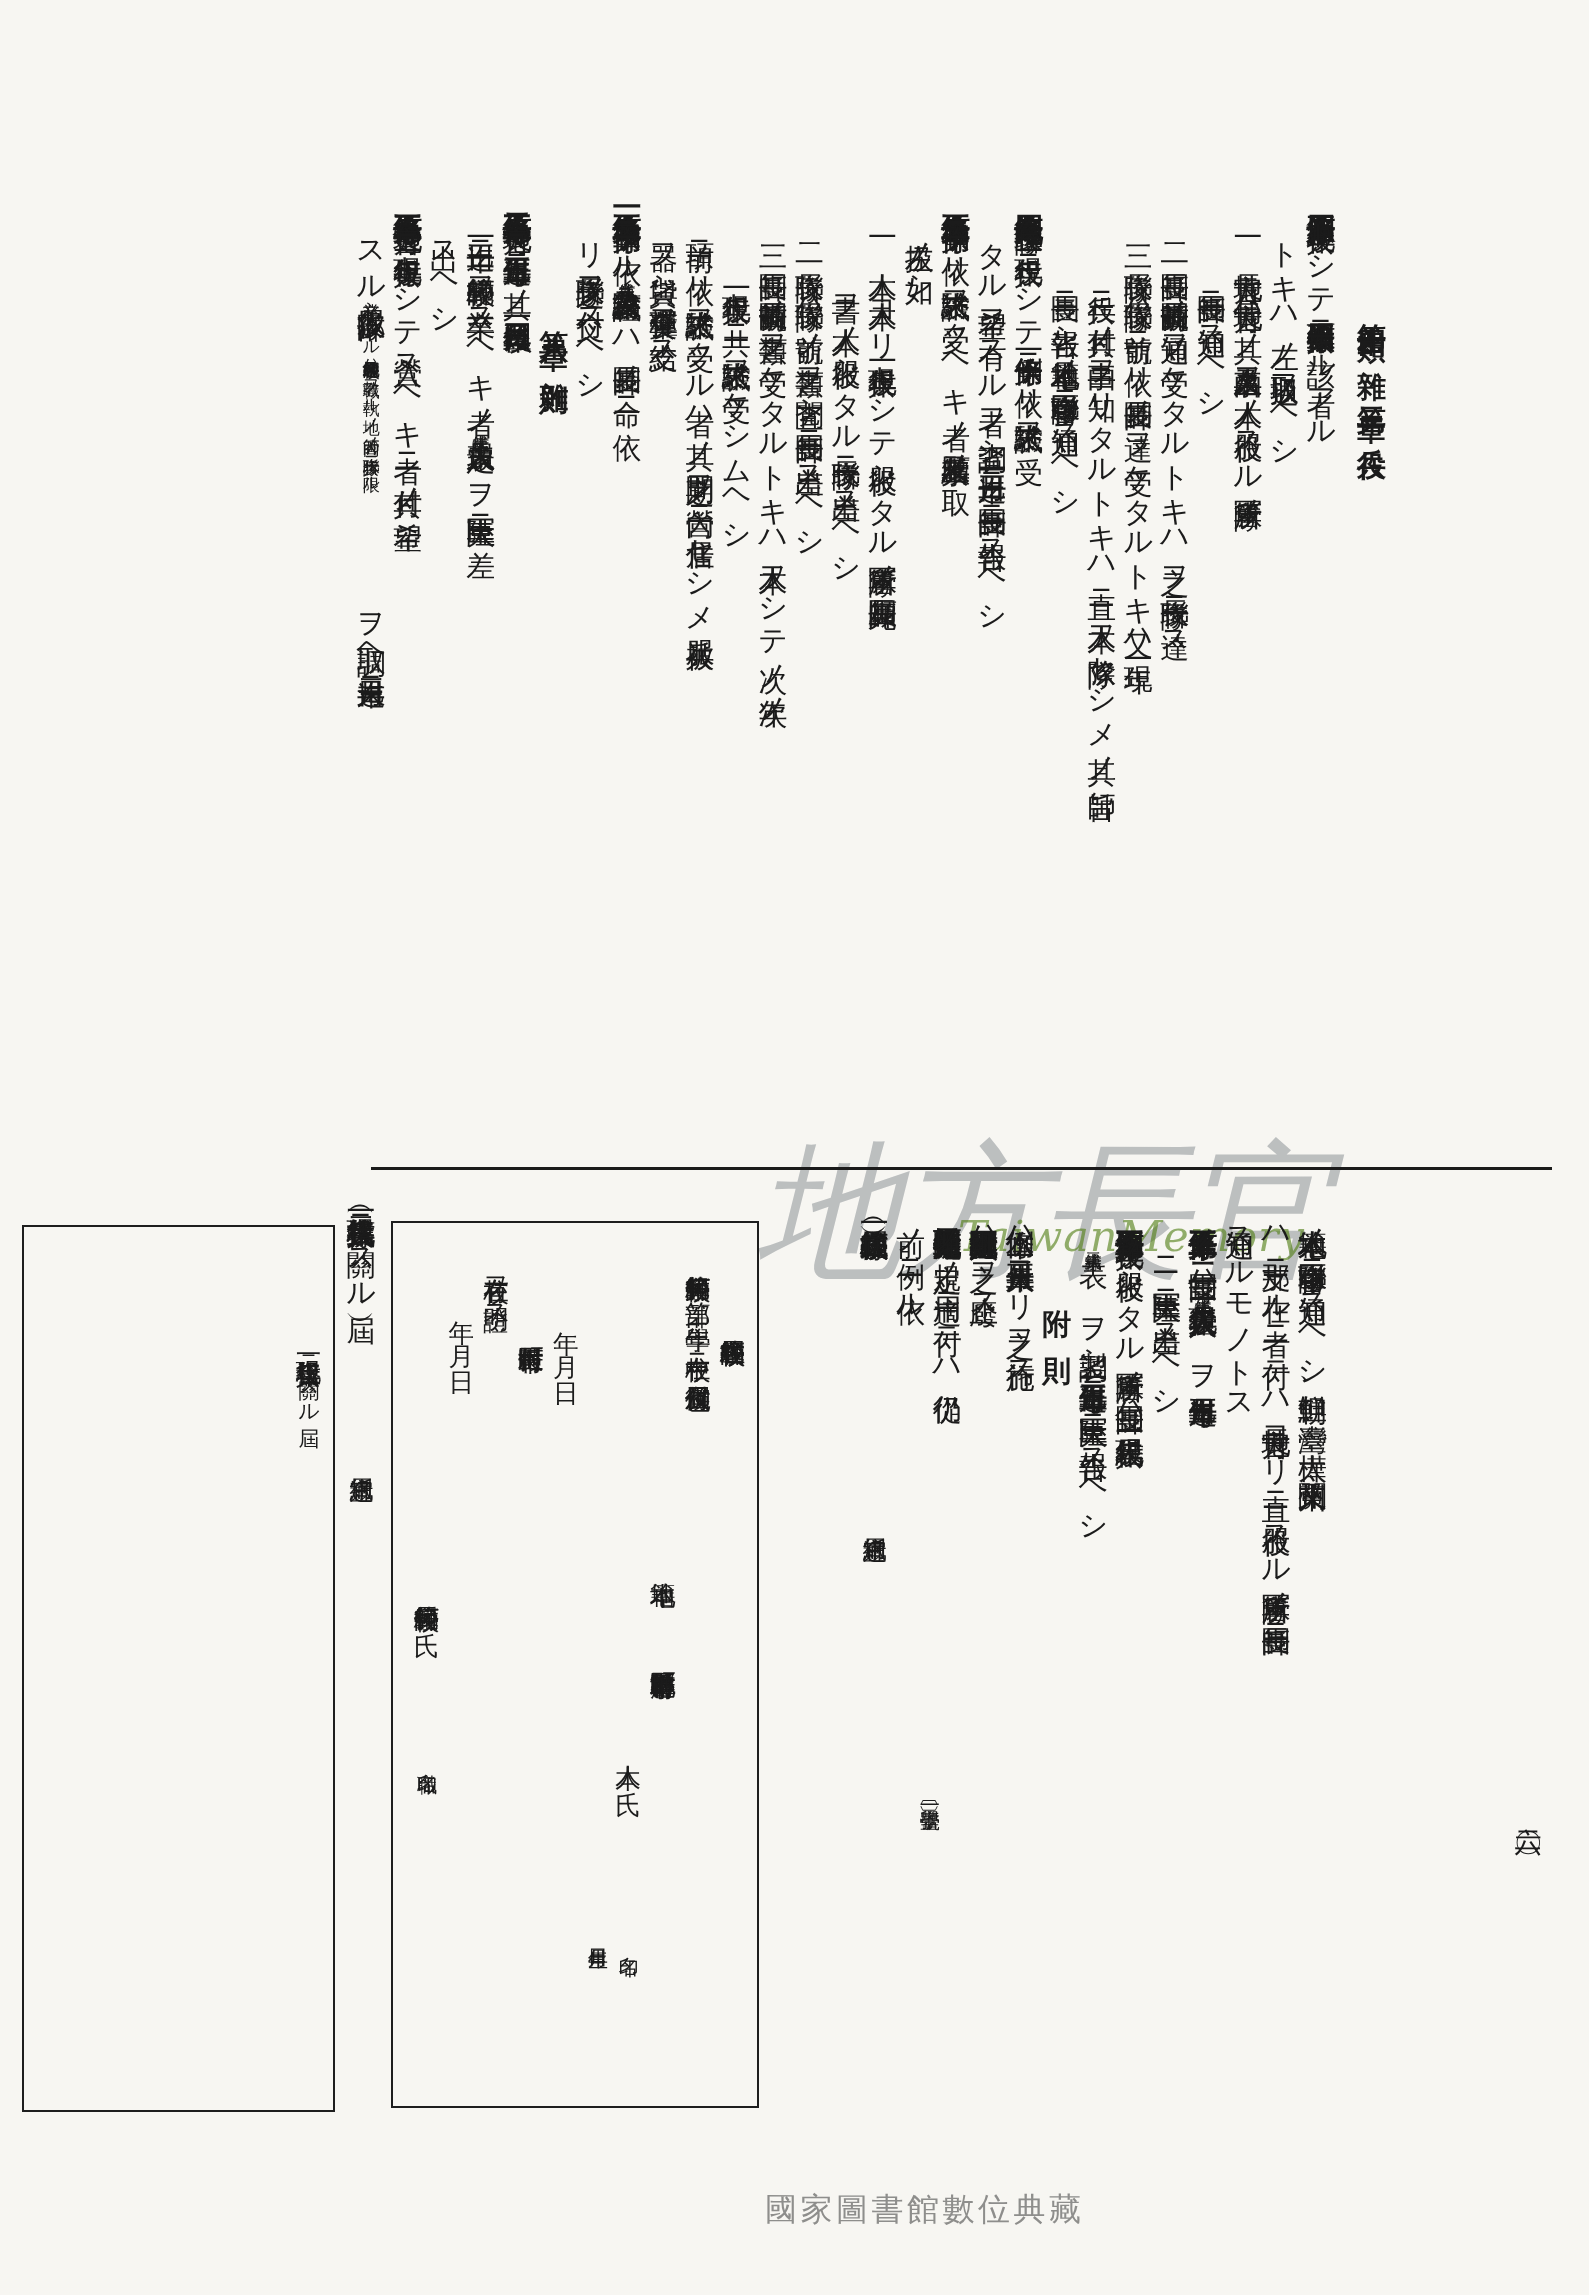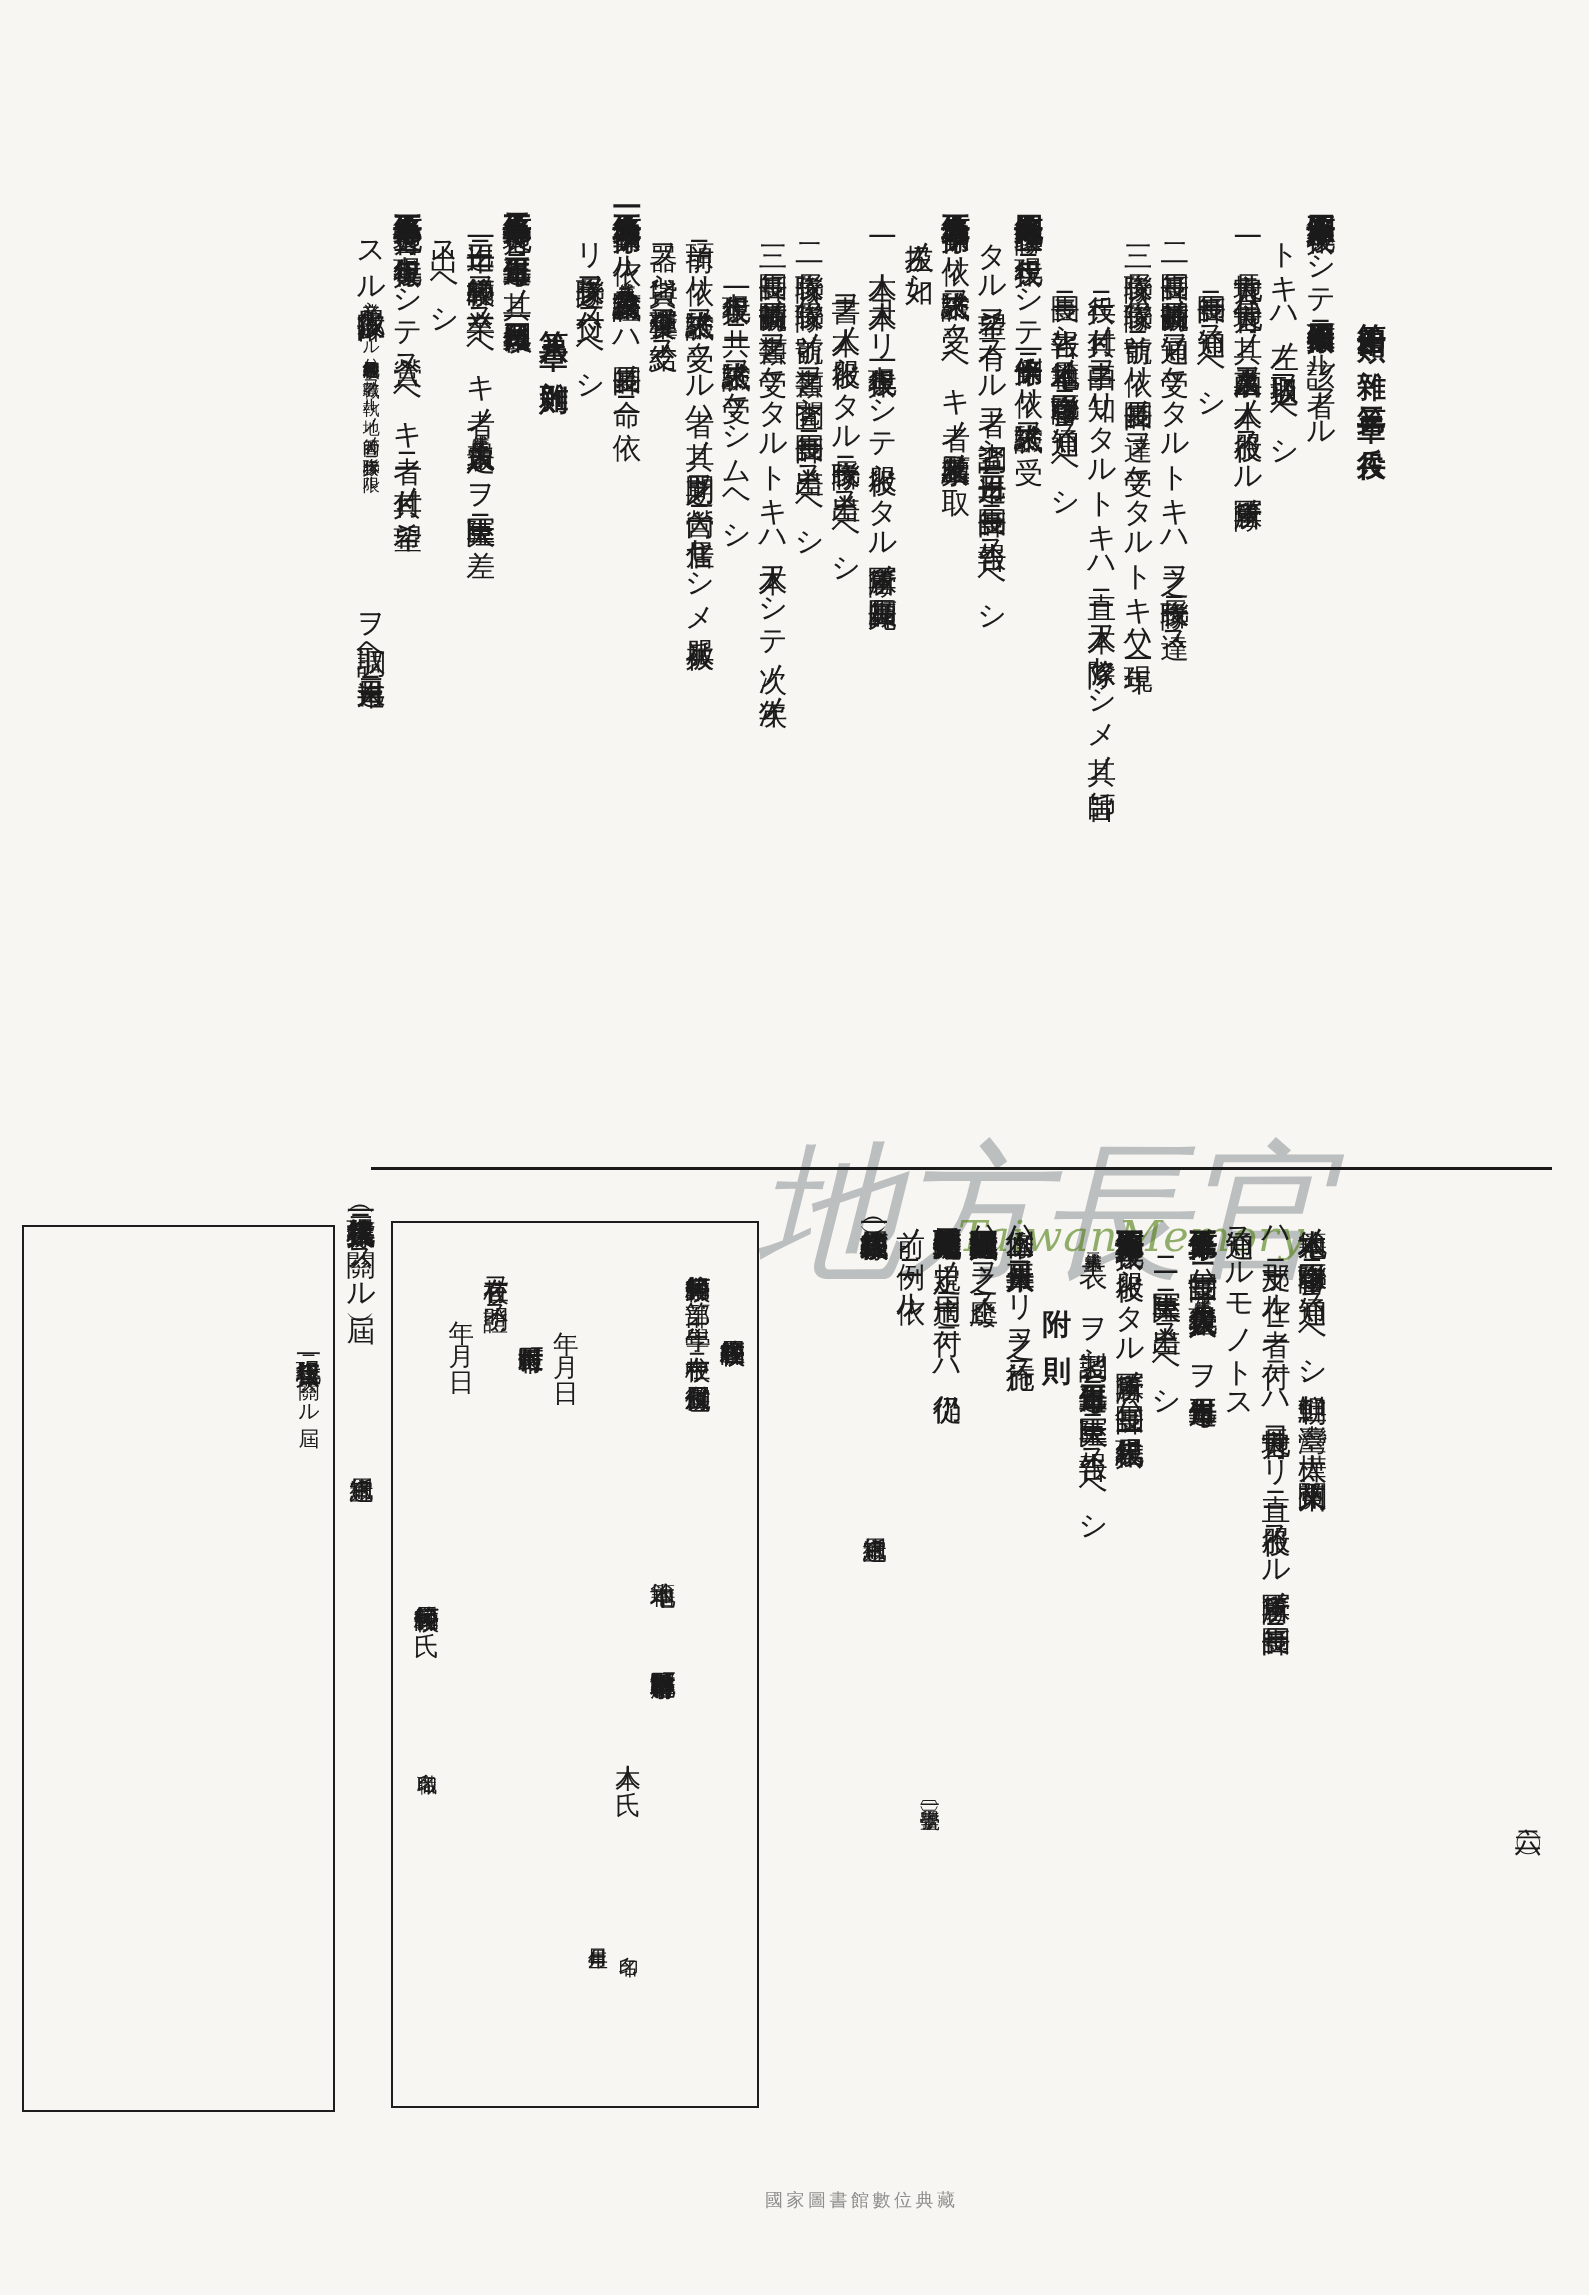--- a/index.html
+++ b/index.html
@@ -65,21 +65,21 @@
   #watermark-cjk{position:absolute;left:755px;top:1114px;font-size:148px;z-index:2;
     color:#878d92;opacity:.52;font-style:italic;letter-spacing:-5.3px;font-family:"DejaVu Serif",serif;}
   #watermark-latin{position:absolute;left:958px;top:1211px;font-size:43px;z-index:2;
     color:#4d7c0f;opacity:.6;font-style:italic;letter-spacing:0.9px;}
 
   
   #page-number{position:absolute;left:1510px;top:1806px;writing-mode:vertical-rl;
     text-orientation:upright;font-size:27px;letter-spacing:2.6px;z-index:3;}
   #source-mark{position:absolute;left:916px;top:1794px;writing-mode:vertical-rl;
     text-orientation:upright;font-size:20.3px;z-index:3;}
-  #library-caption{position:absolute;left:765px;top:2188px;font-size:18px;color:#8e8e8c;
+  #library-caption{position:absolute;left:765px;top:2188px;font-size:32px;color:#8e8e8c;
     letter-spacing:3.5px;z-index:3;font-family:"DejaVu Sans","Liberation Sans",sans-serif;}
 </style>
 </head>
 <body>
 
 <div id="page">
 
   <div id="watermark-cjk">地方長官</div>
   <div id="watermark-latin">TaiwanMemory</div>
 

